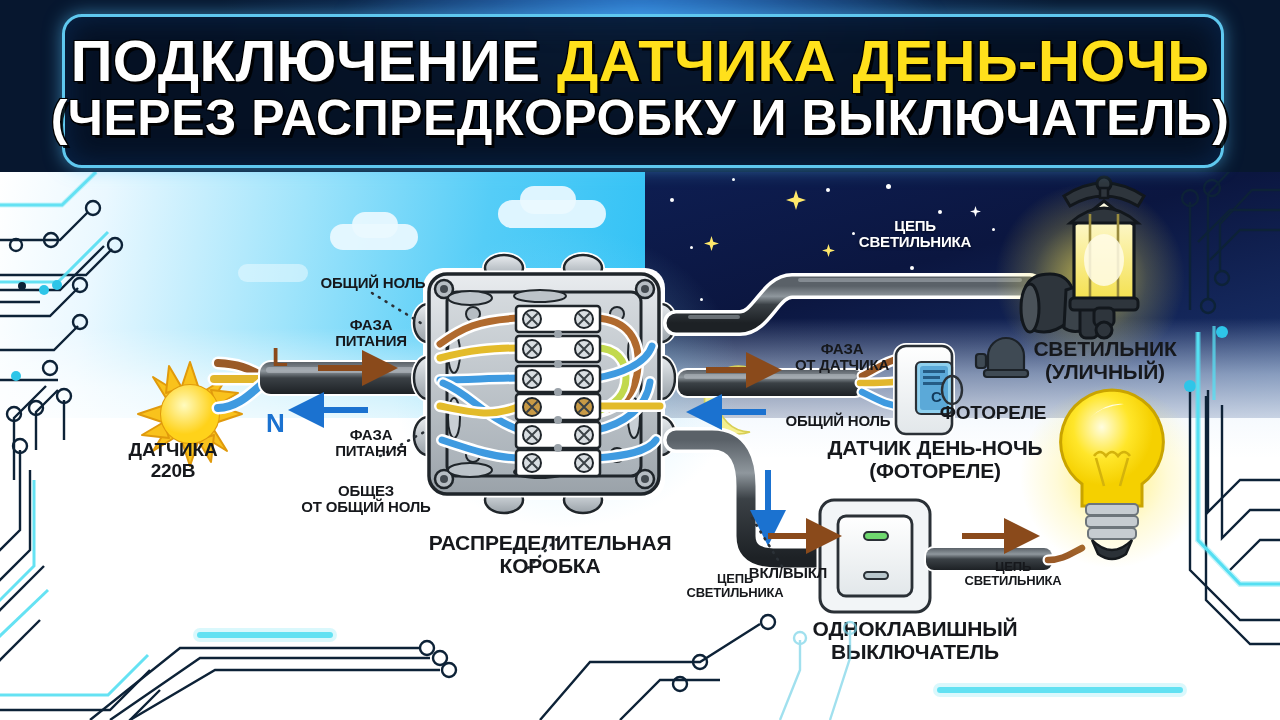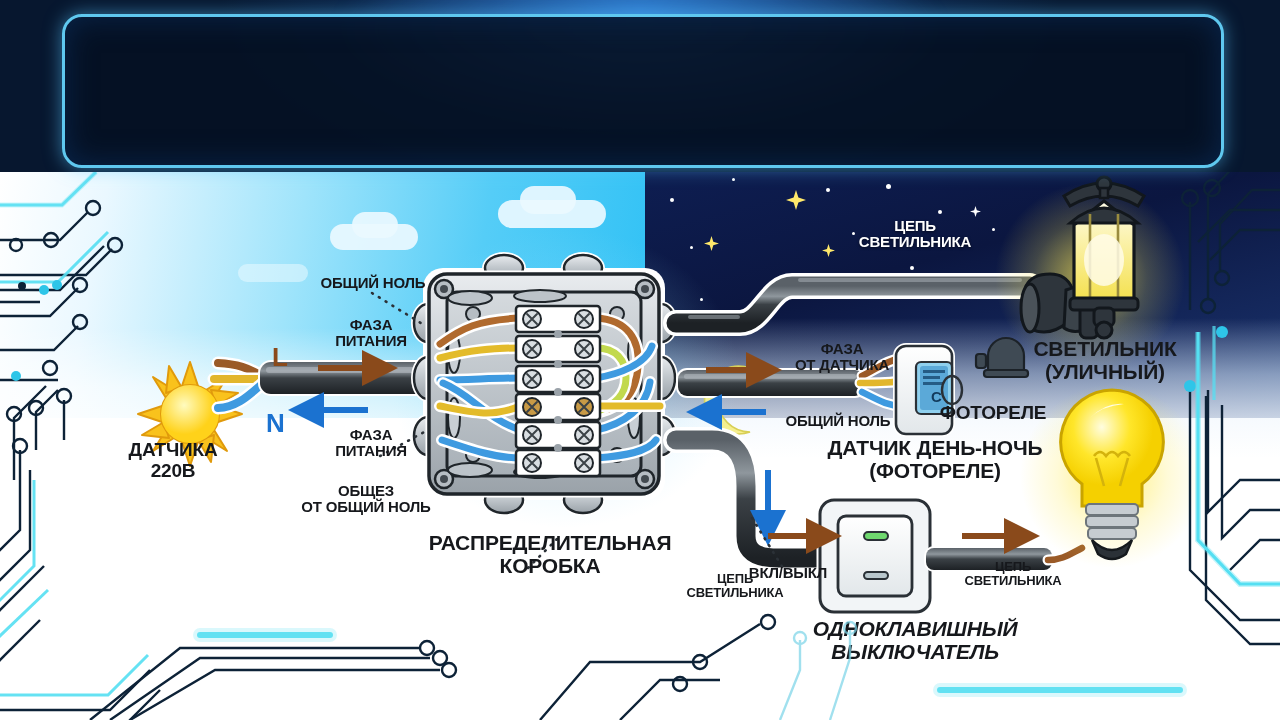--- a/index.html
+++ b/index.html
@@ -495,21 +495,21 @@
 (УЛИЧНЫЙ)</div>
 
   <div class="lbl xl" style="left:790px;top:437px;width:290px;">ДАТЧИК ДЕНЬ-НОЧЬ
 (ФОТОРЕЛЕ)</div>
 
   <div class="lbl sm" style="left:675px;top:572px;width:120px;">ЦЕПЬ
 СВЕТИЛЬНИКА</div>
   <div class="lbl md" style="left:742px;top:565px;width:92px;">ВКЛ/ВЫКЛ</div>
   <div class="lbl sm" style="left:948px;top:560px;width:130px;">ЦЕПЬ
 СВЕТИЛЬНИКА</div>
-  <div class="lbl xl" style="left:760px;top:618px;width:310px;font-style:italic;">ОДНОКЛАВИШНЫЙ
+  <div class="lbl xl" style="left:760px;top:618px;width:310px;">ОДНОКЛАВИШНЫЙ
 ВЫКЛЮЧАТЕЛЬ</div>
 
   <svg class="circuit left" viewBox="0 0 190 570">
     <g fill="none" stroke="#0d2237" stroke-width="2.4">
       <path d="M-20 30 L18 -8"></path>
       <path d="M-20 90 L60 90 L88 62"></path>
       <path d="M-20 125 L86 125 L112 99"></path>
       <path d="M-20 140 L60 140 L104 96"></path>
       <path d="M-20 152 L40 152"></path>
       <path d="M-20 166 L50 166 L78 138"></path>
@@ -614,14 +614,18 @@
       <path d="M830 120 L850 58 L850 30"></path>
       <circle cx="800" cy="38" r="6"></circle>
         <circle cx="850" cy="28" r="6"></circle>
     </g>
   </svg>
 
   <div class="banner-bg">
     <div class="banner-glow"></div>
   </div>
   <div class="banner-frame"></div>
+  <div class="title-wrap">
+    <div class="title-line t1"><span class="tw">ПОДКЛЮЧЕНИЕ </span><span class="ty">ДАТЧИКА ДЕНЬ-НОЧЬ</span></div>
+    <div class="title-line t2 tw">(ЧЕРЕЗ РАСПРЕДКОРОБКУ И ВЫКЛЮЧАТЕЛЬ)</div>
+  </div>
 
 </div>
 
 </body></html>

